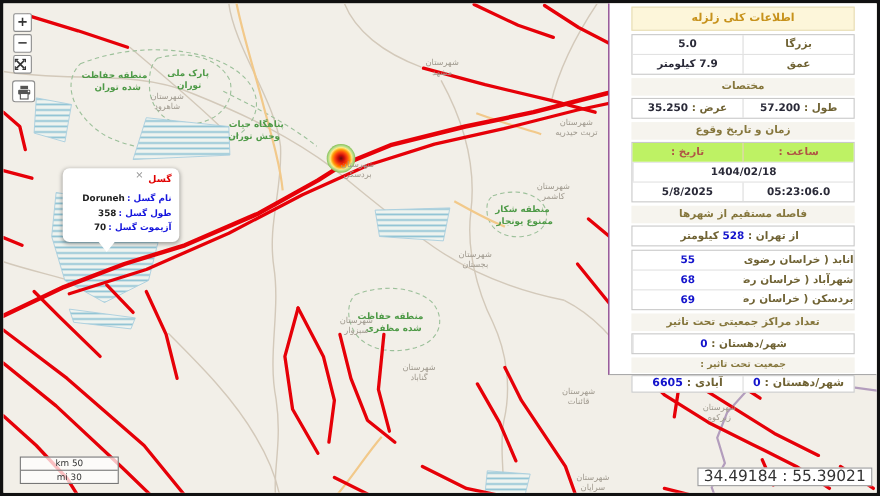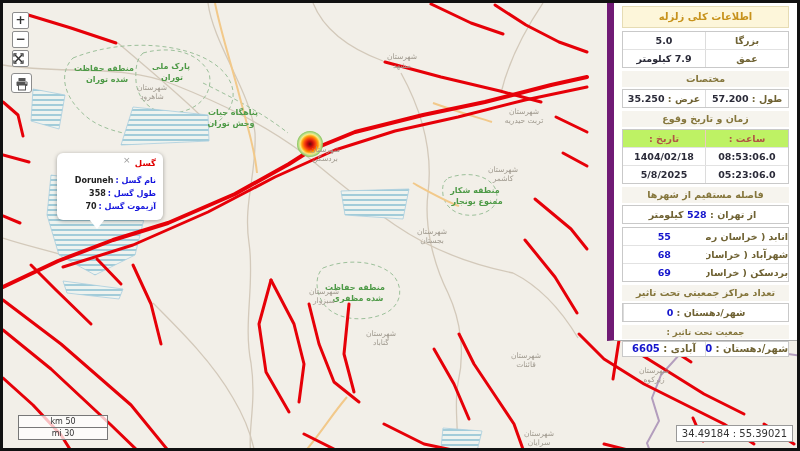--- a/index.html
+++ b/index.html
@@ -29,26 +29,26 @@
     border-left:8px solid transparent;border-right:8px solid transparent;border-top:10px solid #fff;}
 
   
   .scale{position:absolute;left:15px;bottom:8px;width:88px;border:1px solid #777;
     background:rgba(255,255,255,.75);font-size:8px;color:#333;text-align:center;}
   .scale .srow{line-height:11px;height:11px;}
   .scale .srow+.srow{border-top:1px solid #777;}
 
   
   .coords{position:absolute;right:4px;bottom:6px;background:#fff;border:1px solid #999;
-    font-size:10px;color:#333;padding:1px 5px;line-height:13px;}
-
-  
-  .panel{position:absolute;top:0;right:0;width:190px;height:338px;background:#fff;
-    border-left:7px solid #701a75;border-bottom:1px solid #aaa;box-sizing:border-box;
-    padding:3px 8px;direction:rtl;}
+    font-size:14px;color:#333;padding:1px 5px;line-height:13px;}
+
+  
+  .panel{position:absolute;top:0;right:0;width:244px;height:338px;background:#fff;
+    border-left:1px solid #701a75;border-bottom:1px solid #aaa;box-sizing:border-box;
+    padding:3px 20px;direction:rtl;}
   .p-title{background:#fdf6da;border:1px solid #e6dcb4;color:#c7921c;font-size:10px;font-weight:bold;
     text-align:center;line-height:20px;height:20px;margin-bottom:3px;}
   .sec-hdr{background:#f6f4ee;color:#85763c;font-size:9.5px;font-weight:bold;text-align:center;
     line-height:16px;height:16px;margin:2px 0;}
   .sec-hdr.small{font-size:8.5px;height:14px;line-height:14px;}
   .tbl{border:1px solid #c9c9c9;margin-bottom:3px;background:#fff;}
   .t-row{display:flex;height:17px;line-height:17px;}
   .t-row+.t-row{border-top:1px solid #e2e2e2;}
   .t-row .c{flex:1;text-align:center;font-size:9.5px;font-weight:bold;white-space:nowrap;overflow:hidden;}
   .t-row .c:first-child{border-left:1px solid #dcdcdc;}
@@ -282,21 +282,20 @@
       </div>
     </div>
 
     <div class="sec-hdr">زمان و تاریخ وقوع</div>
     <div class="tbl">
       <div class="t-row pink">
         <div class="c">ساعت :</div>
         <div class="c">تاریخ :</div>
       </div>
       <div class="t-row">
-        <div class="c val">08:53:06.0</div>
         <div class="c val">1404/02/18</div>
       </div>
       <div class="t-row">
         <div class="c val">05:23:06.0</div>
         <div class="c val">5/8/2025</div>
       </div>
     </div>
 
     <div class="sec-hdr">فاصله مستقیم از شهرها</div>
     <div class="tbl">

